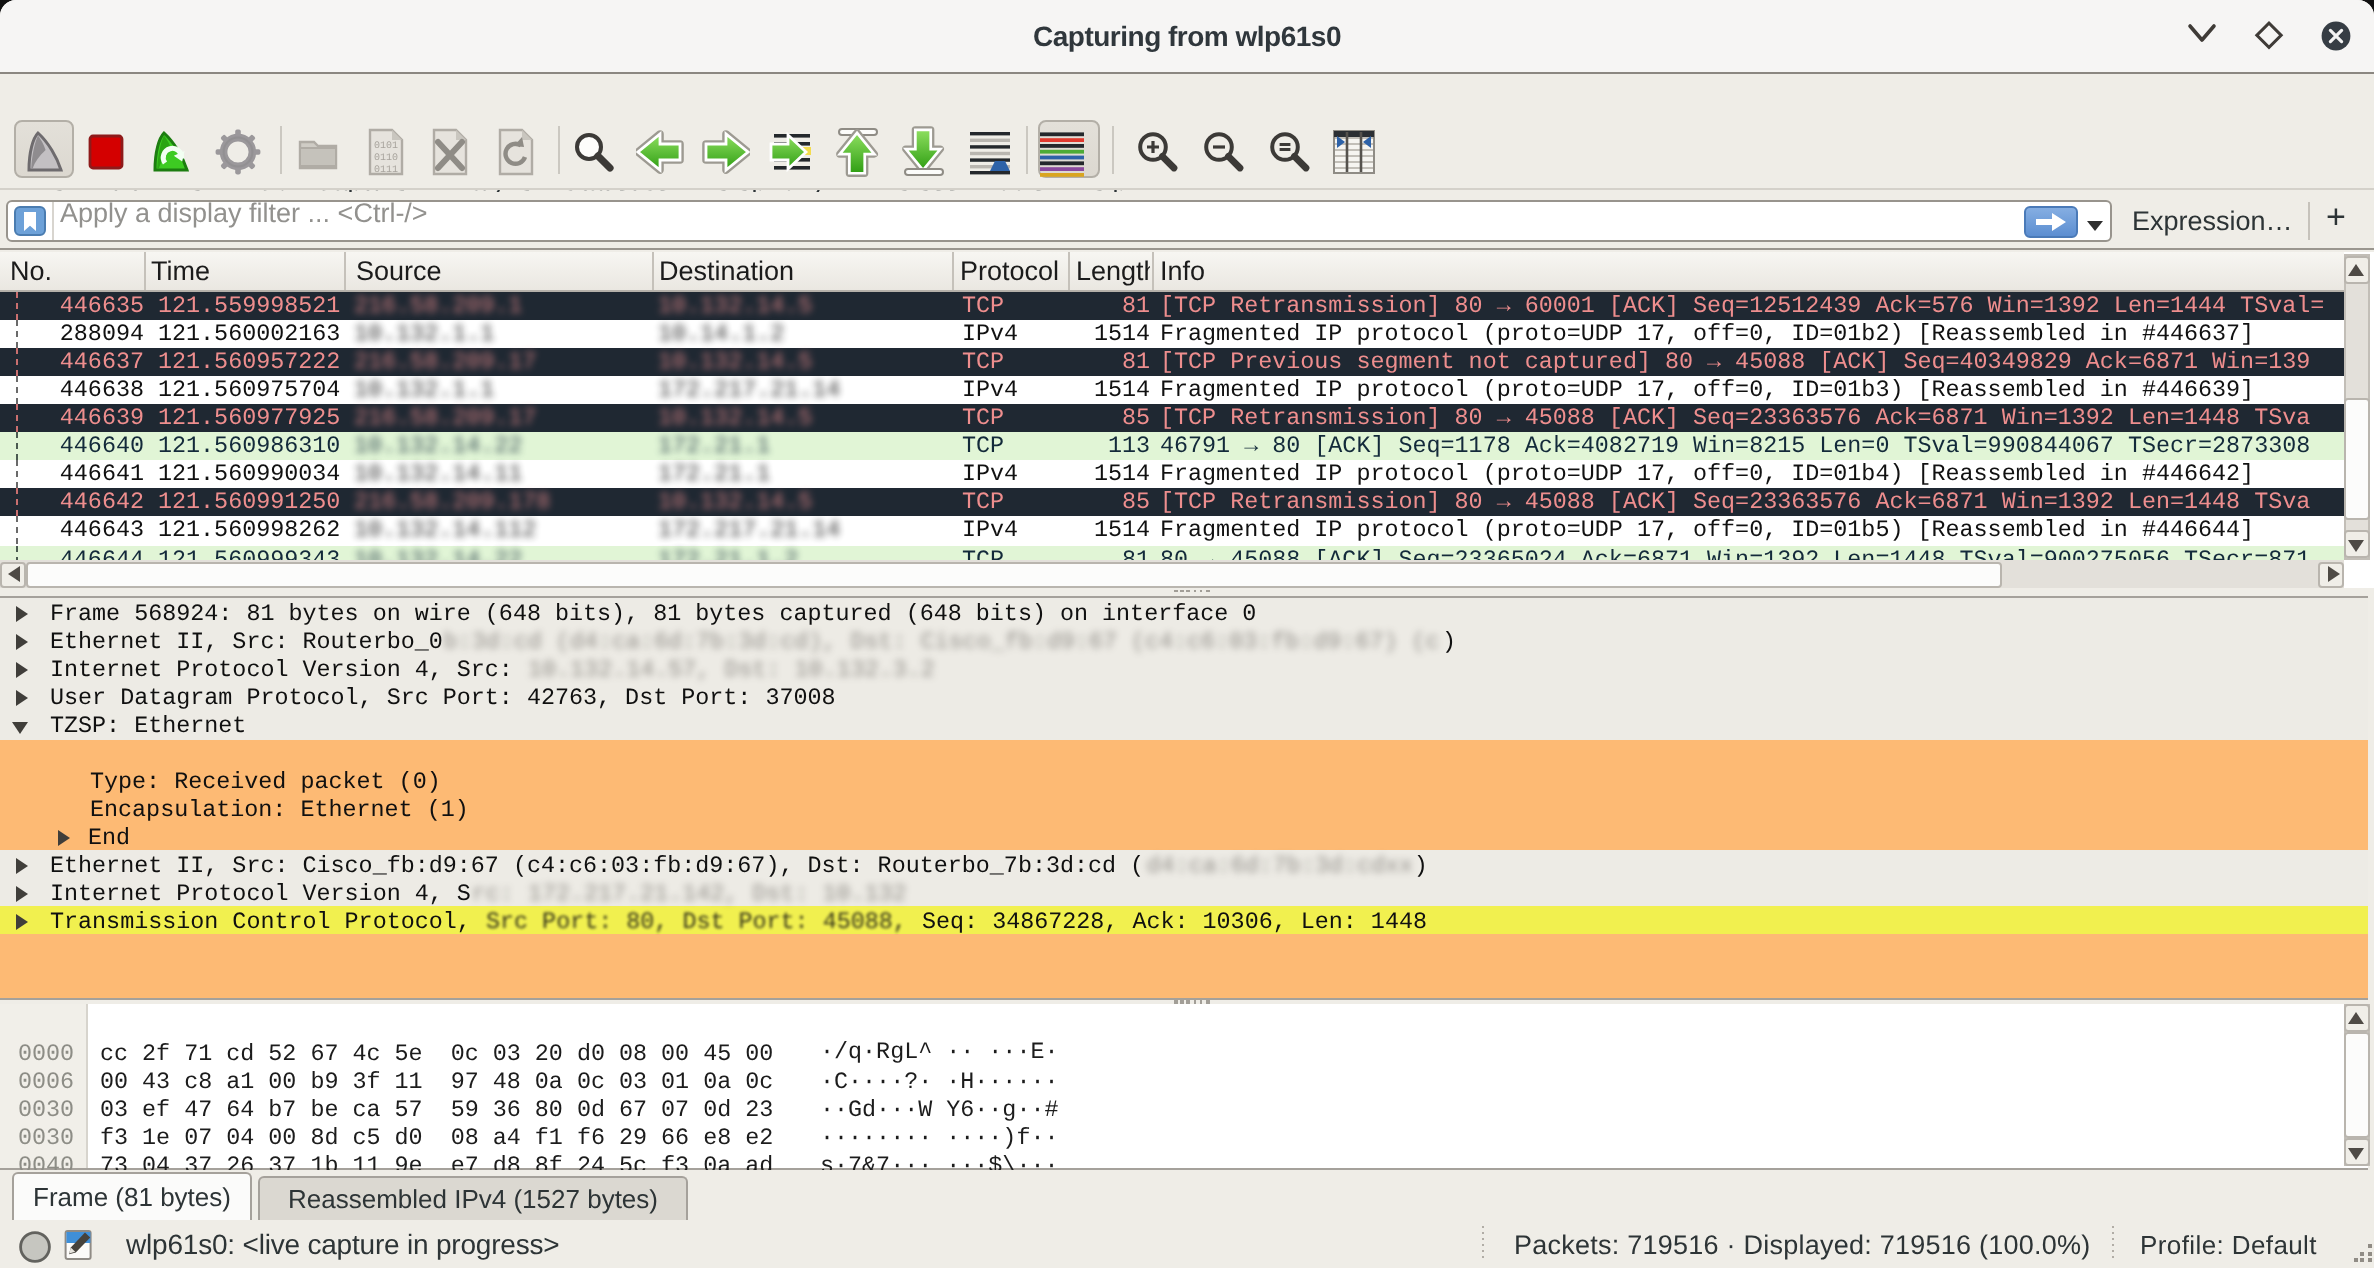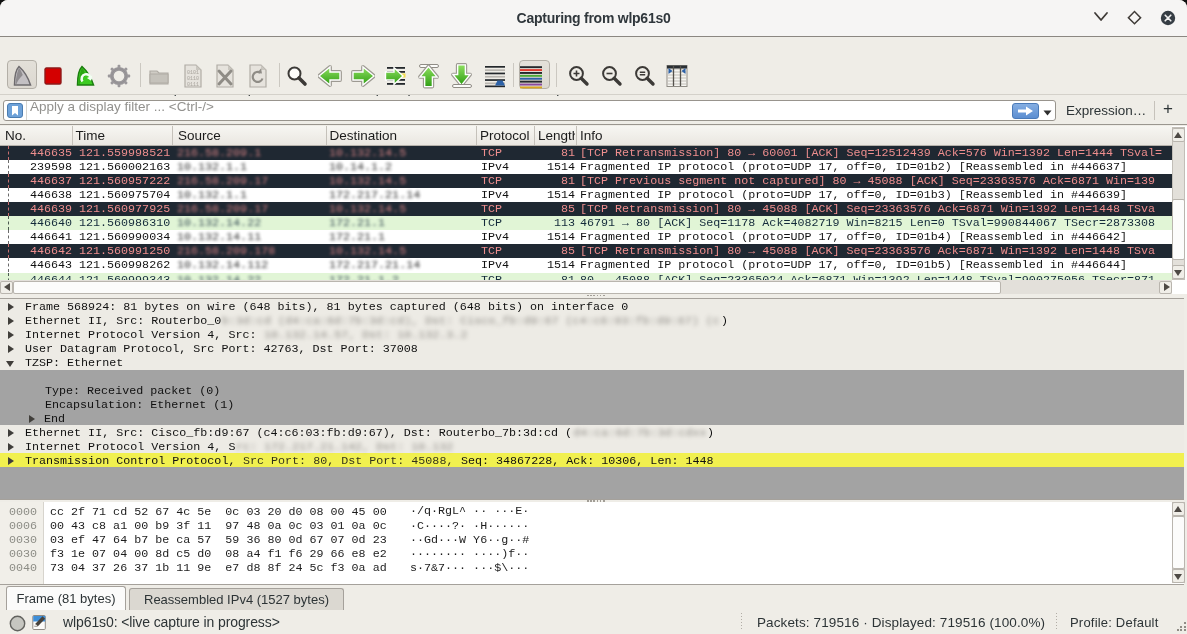--- a/index.html
+++ b/index.html
@@ -43,30 +43,30 @@
 .rowW .dashline{border-left:1px dashed #6a6a6a;}
 .rowG{background:#e1f5d6;color:#132a3a;}
 .rowG .dashline{border-left:1px dashed #4a5a50;}
 
 .sbv{position:absolute;background:#e3e0da;}
 .sbbtn{position:absolute;background:#f0eee8;border:1px solid #b9b5ae;border-radius:2px;}
 .tri{position:absolute;width:0;height:0;}
 
 #hscroll{position:absolute;left:0;top:154px;width:1172px;height:14px;background:#e3e0da;}
 
-#dpane{position:absolute;left:0;top:298px;width:1184px;height:202px;background:#a3a3a3;border-top:1px solid #a5a19b;border-bottom:1px solid #a5a19b;font-family:"Liberation Mono", monospace;font-size:11.7px;}
+#dpane{position:absolute;left:0;top:298px;width:1184px;height:202px;background:#fdba74;border-top:1px solid #a5a19b;border-bottom:1px solid #a5a19b;font-family:"Liberation Mono", monospace;font-size:11.7px;}
 .band{position:absolute;left:0;width:1184px;}
 .drow{position:absolute;left:0;width:1184px;height:14px;line-height:14px;white-space:pre;color:#101010;}
 .blur1{filter:blur(1.9px);opacity:.55;color:#45413c;}
 .blur2{filter:blur(0.7px);opacity:.85;}
 .exp{position:absolute;width:0;height:0;}
 
 #hexpane{position:absolute;left:0;top:502px;width:1184px;height:82.5px;background:#fff;border-bottom:1px solid #a5a19b;font-family:"Liberation Mono", monospace;font-size:11.7px;}
 #hexgut{position:absolute;left:0;top:0;width:44px;height:81.5px;background:#f1efe9;border-right:1px solid #d7d4cd;}
-.hrow{position:absolute;white-space:pre;line-height:14.1px;height:14.1px;color:#1c1c1c;}
+.hrow{position:absolute;white-space:pre;line-height:14.1px;height:14.1px;color:#1c1c1c;margin-top:15px;}
 .hoff{color:#8d8d86;}
 
 #tabbar{position:absolute;left:0;top:585px;width:1187px;height:25px;background:#efede7;font-size:13px;color:#2d3436;}
 .tab{position:absolute;top:1px;height:24px;border:1px solid #a5a19b;border-bottom:none;border-radius:3px 3px 0 0;line-height:23px;text-align:center;}
 #tab1{left:6px;width:120px;background:#fbfbfa;}
 #tab2{left:129px;width:215px;background:#dbd8d1;top:3px;height:22px;line-height:21px;}
 
 #statusbar{position:absolute;left:0;top:610px;width:1187px;height:24px;background:#efede7;font-size:13px;color:#2d3436;}
 .dotsep{position:absolute;top:3px;width:1px;height:18px;background-image:repeating-linear-gradient(#b1ada6 0 1px,transparent 1px 3px);}
 </style></head>
@@ -307,22 +307,22 @@
         <span style="left:5px">No.</span>
         <span style="left:75.5px">Time</span>
         <span style="left:178px">Source</span>
         <span style="left:329.5px">Destination</span>
         <span style="left:480px">Protocol</span>
         <span style="left:538px;width:37px;overflow:hidden;white-space:nowrap;display:inline-block">Length</span>
         <span style="left:580px">Info</span>
       </div>
       <div id="prows">
         <div class="prow rowD" style="top:0.1px"><div class="dashline"></div><span class="rno">446635</span><span class="rtime">121.559998521</span><span class="rsrc">216.58.209.1</span><span class="rdst">10.132.14.5</span><span class="rproto">TCP</span><span class="rlen">81</span><span class="rinfo">[TCP Retransmission] 80 → 60001 [ACK] Seq=12512439 Ack=576 Win=1392 Len=1444 TSval=</span></div>
-        <div class="prow rowW" style="top:14.2px"><div class="dashline"></div><span class="rno">239598</span><span class="rtime">121.560002163</span><span class="rsrc">10.132.1.1</span><span class="rdst">10.14.1.2</span><span class="rproto">IPv4</span><span class="rlen">1514</span><span class="rinfo">Fragmented IP protocol (proto=UDP 17, off=0, ID=01b2) [Reassembled in #446637]</span></div>
-        <div class="prow rowD" style="top:28.3px"><div class="dashline"></div><span class="rno">446637</span><span class="rtime">121.560957222</span><span class="rsrc">216.58.209.17</span><span class="rdst">10.132.14.5</span><span class="rproto">TCP</span><span class="rlen">81</span><span class="rinfo">[TCP Previous segment not captured] 80 → 45088 [ACK] Seq=23363576 Ack=6871 Win=139</span></div>
+        <div class="prow rowW" style="top:14.2px"><div class="dashline"></div><span class="rno">288094</span><span class="rtime">121.560002163</span><span class="rsrc">10.132.1.1</span><span class="rdst">10.14.1.2</span><span class="rproto">IPv4</span><span class="rlen">1514</span><span class="rinfo">Fragmented IP protocol (proto=UDP 17, off=0, ID=01b2) [Reassembled in #446637]</span></div>
+        <div class="prow rowD" style="top:28.3px"><div class="dashline"></div><span class="rno">446637</span><span class="rtime">121.560957222</span><span class="rsrc">216.58.209.17</span><span class="rdst">10.132.14.5</span><span class="rproto">TCP</span><span class="rlen">81</span><span class="rinfo">[TCP Previous segment not captured] 80 → 45088 [ACK] Seq=40349829 Ack=6871 Win=139</span></div>
         <div class="prow rowW" style="top:42.4px"><div class="dashline"></div><span class="rno">446638</span><span class="rtime">121.560975704</span><span class="rsrc">10.132.1.1</span><span class="rdst">172.217.21.14</span><span class="rproto">IPv4</span><span class="rlen">1514</span><span class="rinfo">Fragmented IP protocol (proto=UDP 17, off=0, ID=01b3) [Reassembled in #446639]</span></div>
         <div class="prow rowD" style="top:56.5px"><div class="dashline"></div><span class="rno">446639</span><span class="rtime">121.560977925</span><span class="rsrc">216.58.209.17</span><span class="rdst">10.132.14.5</span><span class="rproto">TCP</span><span class="rlen">85</span><span class="rinfo">[TCP Retransmission] 80 → 45088 [ACK] Seq=23363576 Ack=6871 Win=1392 Len=1448 TSva</span></div>
         <div class="prow rowG" style="top:70.6px"><div class="dashline"></div><span class="rno">446640</span><span class="rtime">121.560986310</span><span class="rsrc">10.132.14.22</span><span class="rdst">172.21.1</span><span class="rproto">TCP</span><span class="rlen">113</span><span class="rinfo">46791 → 80 [ACK] Seq=1178 Ack=4082719 Win=8215 Len=0 TSval=990844067 TSecr=2873308</span></div>
         <div class="prow rowW" style="top:84.7px"><div class="dashline"></div><span class="rno">446641</span><span class="rtime">121.560990034</span><span class="rsrc">10.132.14.11</span><span class="rdst">172.21.1</span><span class="rproto">IPv4</span><span class="rlen">1514</span><span class="rinfo">Fragmented IP protocol (proto=UDP 17, off=0, ID=01b4) [Reassembled in #446642]</span></div>
         <div class="prow rowD" style="top:98.8px"><div class="dashline"></div><span class="rno">446642</span><span class="rtime">121.560991250</span><span class="rsrc">216.58.209.178</span><span class="rdst">10.132.14.5</span><span class="rproto">TCP</span><span class="rlen">85</span><span class="rinfo">[TCP Retransmission] 80 → 45088 [ACK] Seq=23363576 Ack=6871 Win=1392 Len=1448 TSva</span></div>
         <div class="prow rowW" style="top:112.9px"><div class="dashline"></div><span class="rno">446643</span><span class="rtime">121.560998262</span><span class="rsrc">10.132.14.112</span><span class="rdst">172.217.21.14</span><span class="rproto">IPv4</span><span class="rlen">1514</span><span class="rinfo">Fragmented IP protocol (proto=UDP 17, off=0, ID=01b5) [Reassembled in #446644]</span></div>
         <div class="prow rowG" style="top:127.0px"><div class="dashline"></div><span class="rno">446644</span><span class="rtime">121.560999343</span><span class="rsrc">10.132.14.22</span><span class="rdst">172.21.1.2</span><span class="rproto">TCP</span><span class="rlen">81</span><span class="rinfo">80 → 45088 [ACK] Seq=23365024 Ack=6871 Win=1392 Len=1448 TSval=900275056 TSecr=871</span></div>
       </div>
       <div class="sbv" style="left:1172px;top:1px;width:12.5px;height:153px;border:1px solid #c2beb7"></div>
       <div class="sbbtn" style="left:1172px;top:2px;width:12.5px;height:14px"></div>

